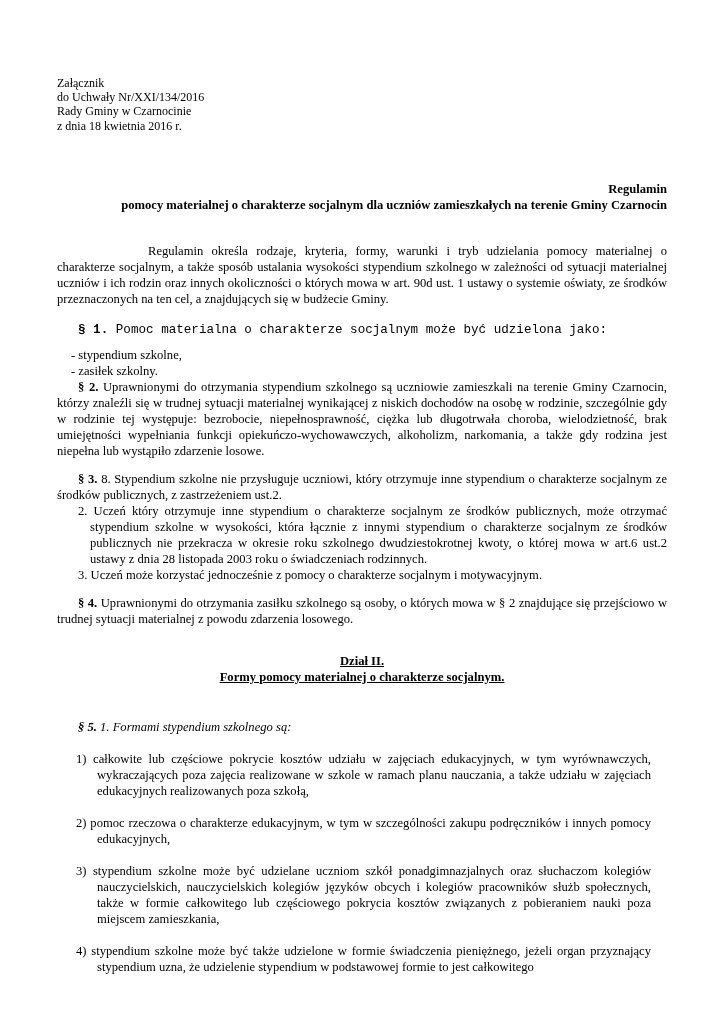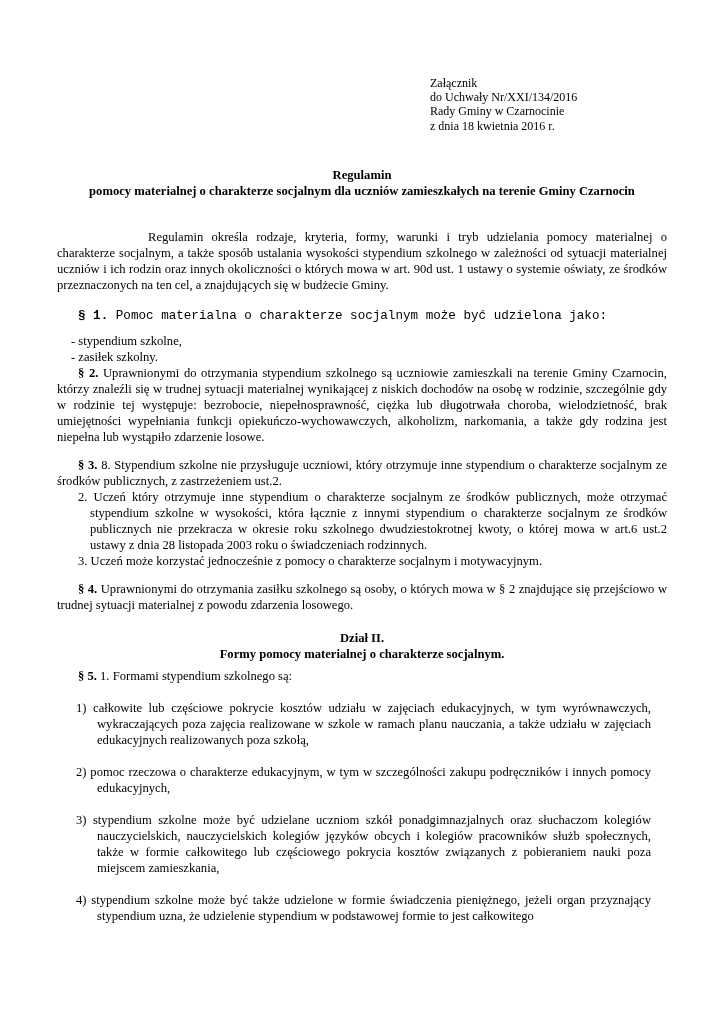--- a/index.html
+++ b/index.html
@@ -9,44 +9,43 @@
     height: 1024px;
     background: #ffffff;
     padding: 76px 57px 0 57px;
     font-family: "Liberation Serif", serif;
     font-size: 12.6px;
     line-height: 16px;
     color: #000000;
     overflow: hidden;
   }
   .header-block {
-    margin-left: 373px;
     font-size: 12px;
     line-height: 14.2px;
     text-align: left;
   }
   .doc-title {
-    margin-top: 34px;
-    text-align: center;
+    margin-top: 48px;
+    text-align: right;
     font-weight: bold;
   }
   .par { margin: 0; text-align: justify; }
   .indent { text-indent: 21px; }
   .intro { margin-top: 30px; text-indent: 91px; }
   .section-heading { text-align: center; font-weight: bold; }
   .sh-1 { margin-top: 28px; }
-  .sh-2 { margin-top: 17px; }
+  .sh-2 { margin-top: 26px; text-decoration: underline; }
   .p1 { margin-top: 15px; font-family: Liberation Mono, monospace; }
   .dash-list { margin-top: 9px; margin-left: 14px; }
   .dash-list div { line-height: 16px; }
   .p2 { margin-top: 0; }
   .p3 { margin-top: 12px; }
   .sub { margin-left: 33px; text-indent: -12px; }
   .p4 { margin-top: 12px; }
-  .p5 { margin-top: 6px; }
+  .p5 { margin-top: 34px; font-style: italic; }
   .num-list { margin-top: 14px; margin-left: 3px; }
   .num-item { margin: 16px; padding-left: 21px; text-indent: -21px; text-align: justify; }
   .num-item.gap { margin-top: 16px; }
   .bold { font-weight: bold; }
 </style>
 </head>
 <body>
 
 <div class="page">
 

